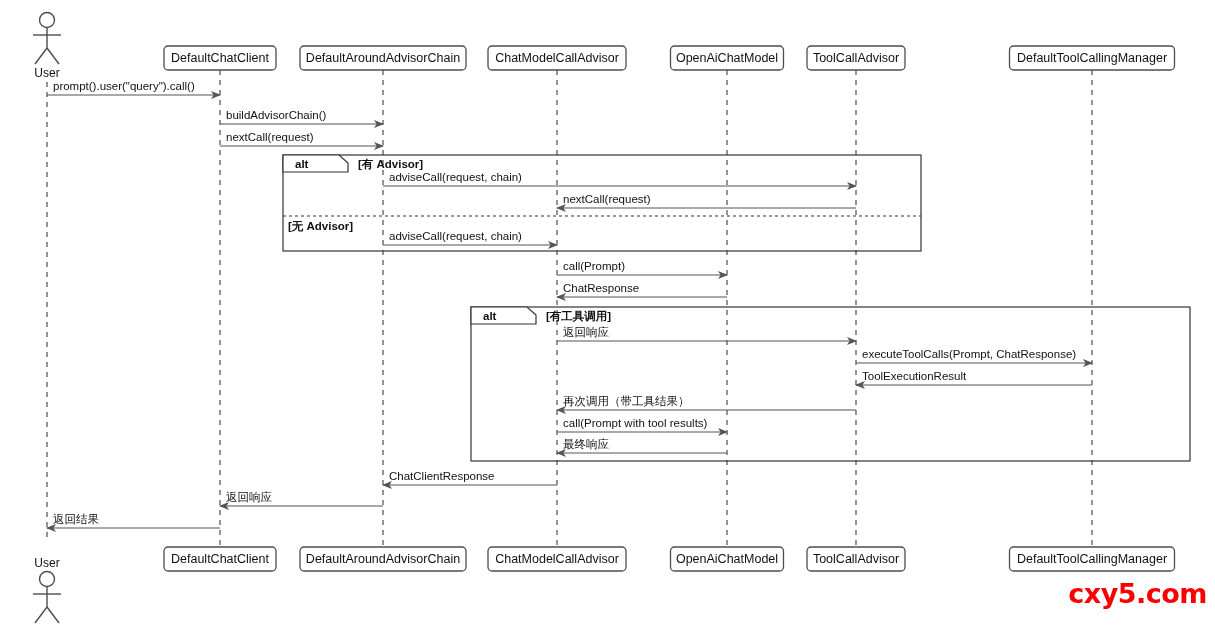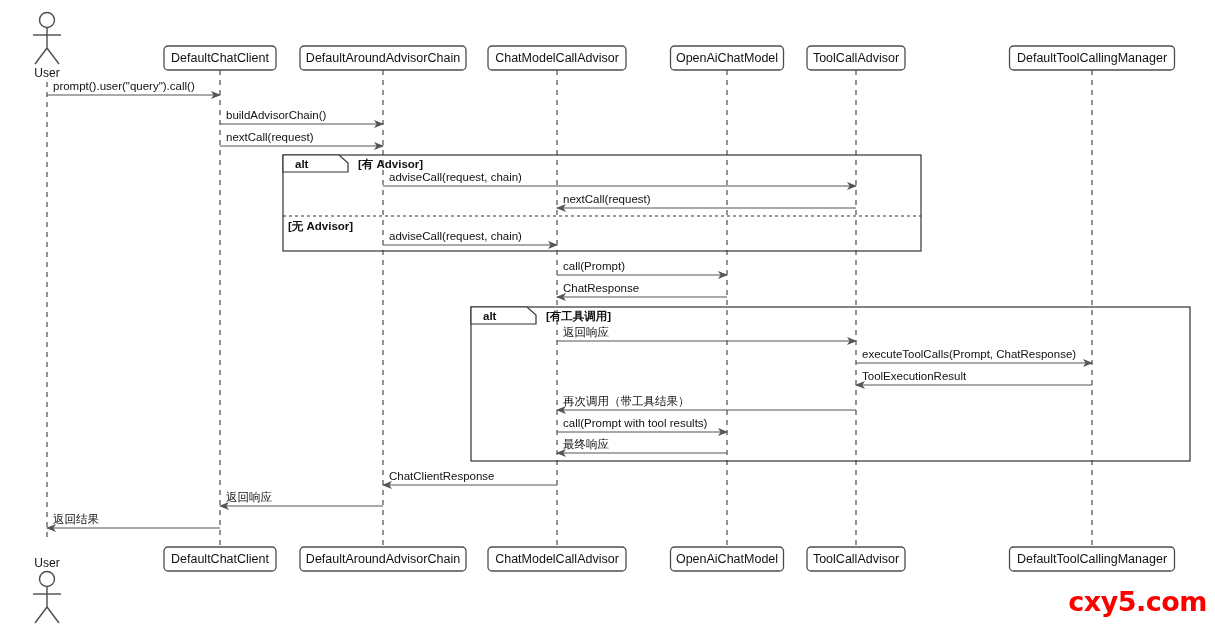--- a/index.html
+++ b/index.html
@@ -87,21 +87,21 @@
   }
   .frame-guard {
     font-family: "Liberation Sans", "DejaVu Sans", sans-serif;
     font-size: 11.5px;
     font-weight: bold;
     fill: #111111;
   }
   .watermark {
     position: absolute;
     right: 8px;
-    bottom: 12px;
+    bottom: 20px;
     font-family: "DejaVu Sans", sans-serif;
     font-size: 27px;
     font-weight: bold;
     color: #fc0000;
     letter-spacing: -0.5px;
     line-height: 1;
     user-select: none;
   }
 </style>
 </head>

